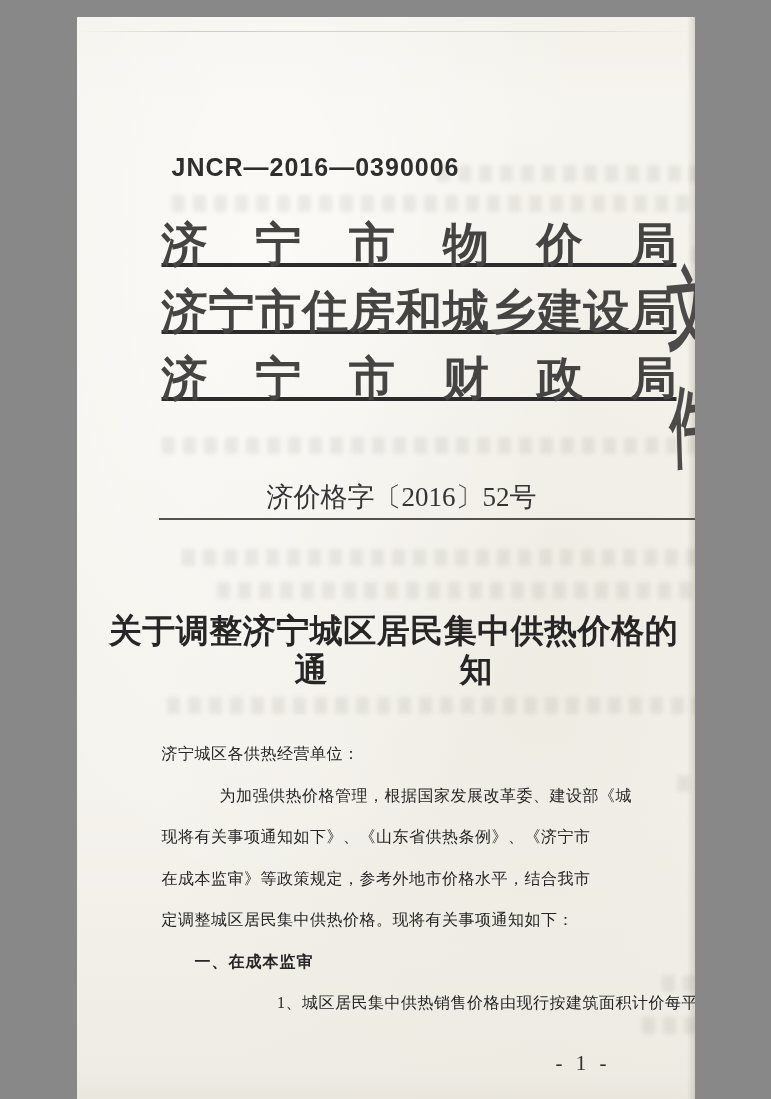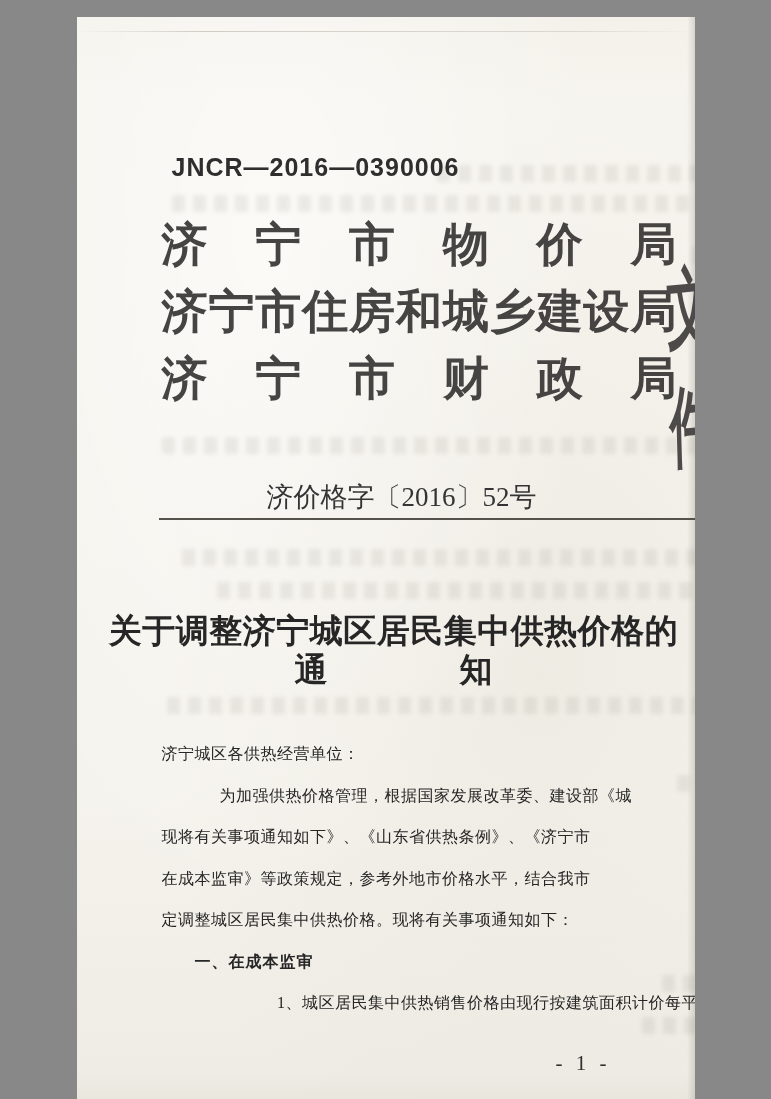--- a/index.html
+++ b/index.html
@@ -25,21 +25,21 @@
     background: linear-gradient(270deg, rgba(150,146,134,.30), rgba(150,146,134,0)); }
   
   .smudge { position: absolute; height: 17px; filter: blur(2px); opacity: .10;
     background: repeating-linear-gradient(90deg, #6b685c 0 13px, transparent 13px 21px); }
 
   .serial {
     position: absolute; left: 95px; top: 136px;
     font-family: "Liberation Sans", sans-serif;
     font-weight: 700; font-size: 25px; letter-spacing: 1px; color: #2e2e2e;
   }
-  .issuer-block { position: absolute; left: 85px; top: 194px; width: 515px; }
+  .issuer-block { position: absolute; left: 85px; top: 194px; width: 515px; text-decoration: underline; }
   .issuer {
     width: 515px; font-size: 46px; line-height: 67px; white-space: nowrap;
     font-family: "Liberation Serif", serif; font-weight: 700; color: #454443;
     text-align: justify; text-align-last: justify; text-justify: inter-character;
   }
   .wenjian {
     position: absolute; left: 588px; top: 236px;
     font-family: "DejaVu Serif", serif; font-weight: 700; font-size: 46px;
     color: #4c4b49; letter-spacing: -4px;
     transform: scaleY(1.9) rotate(-3deg); transform-origin: top left;

